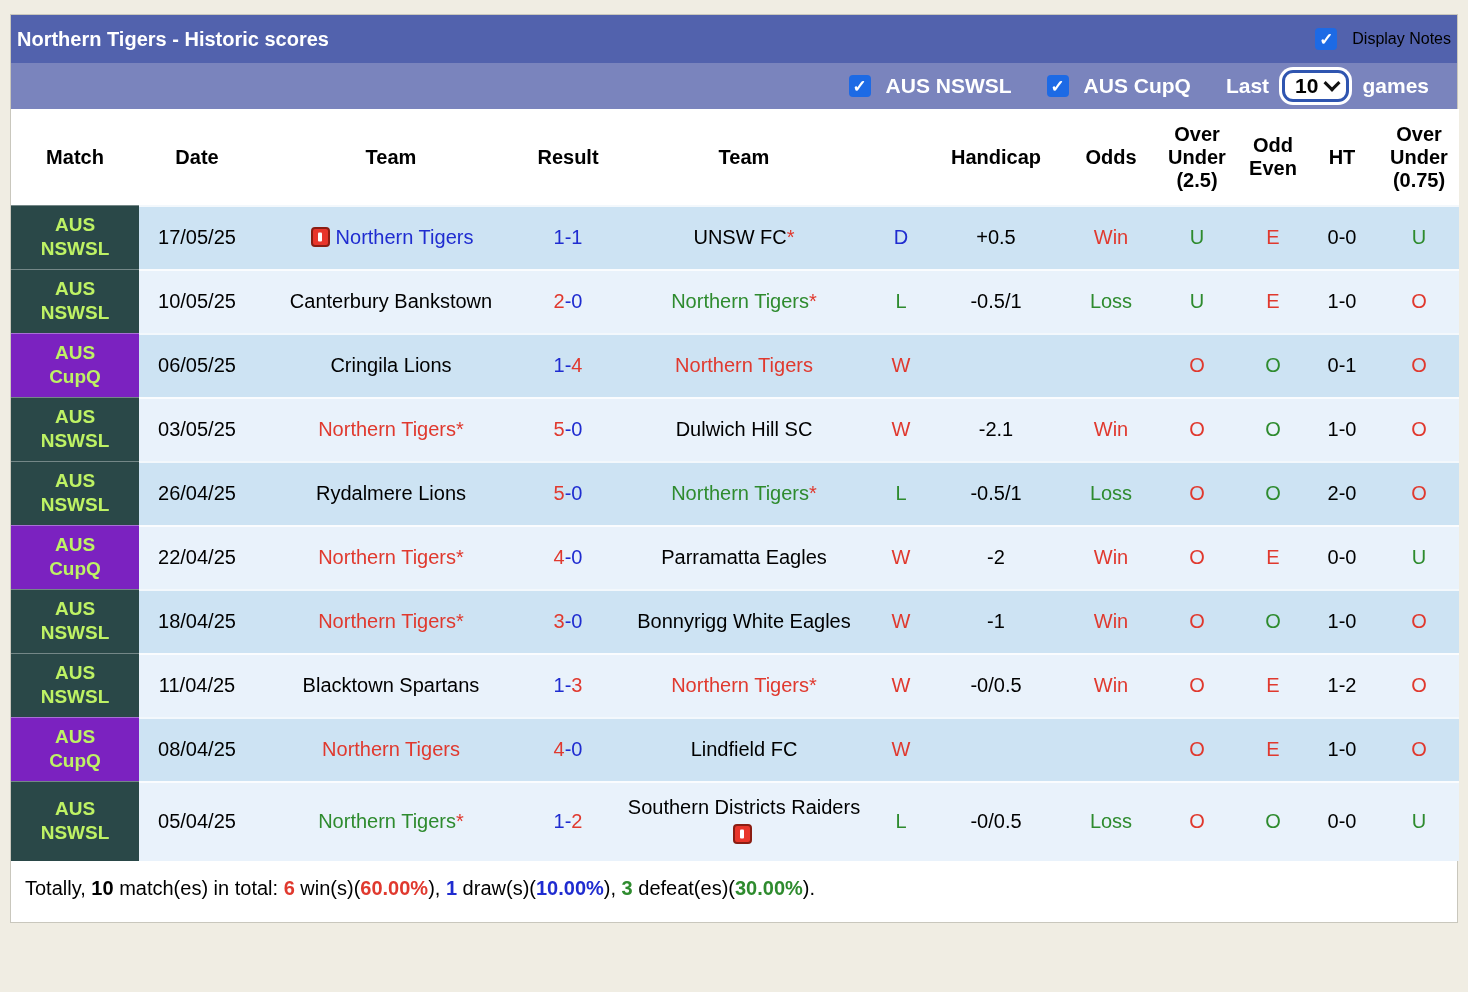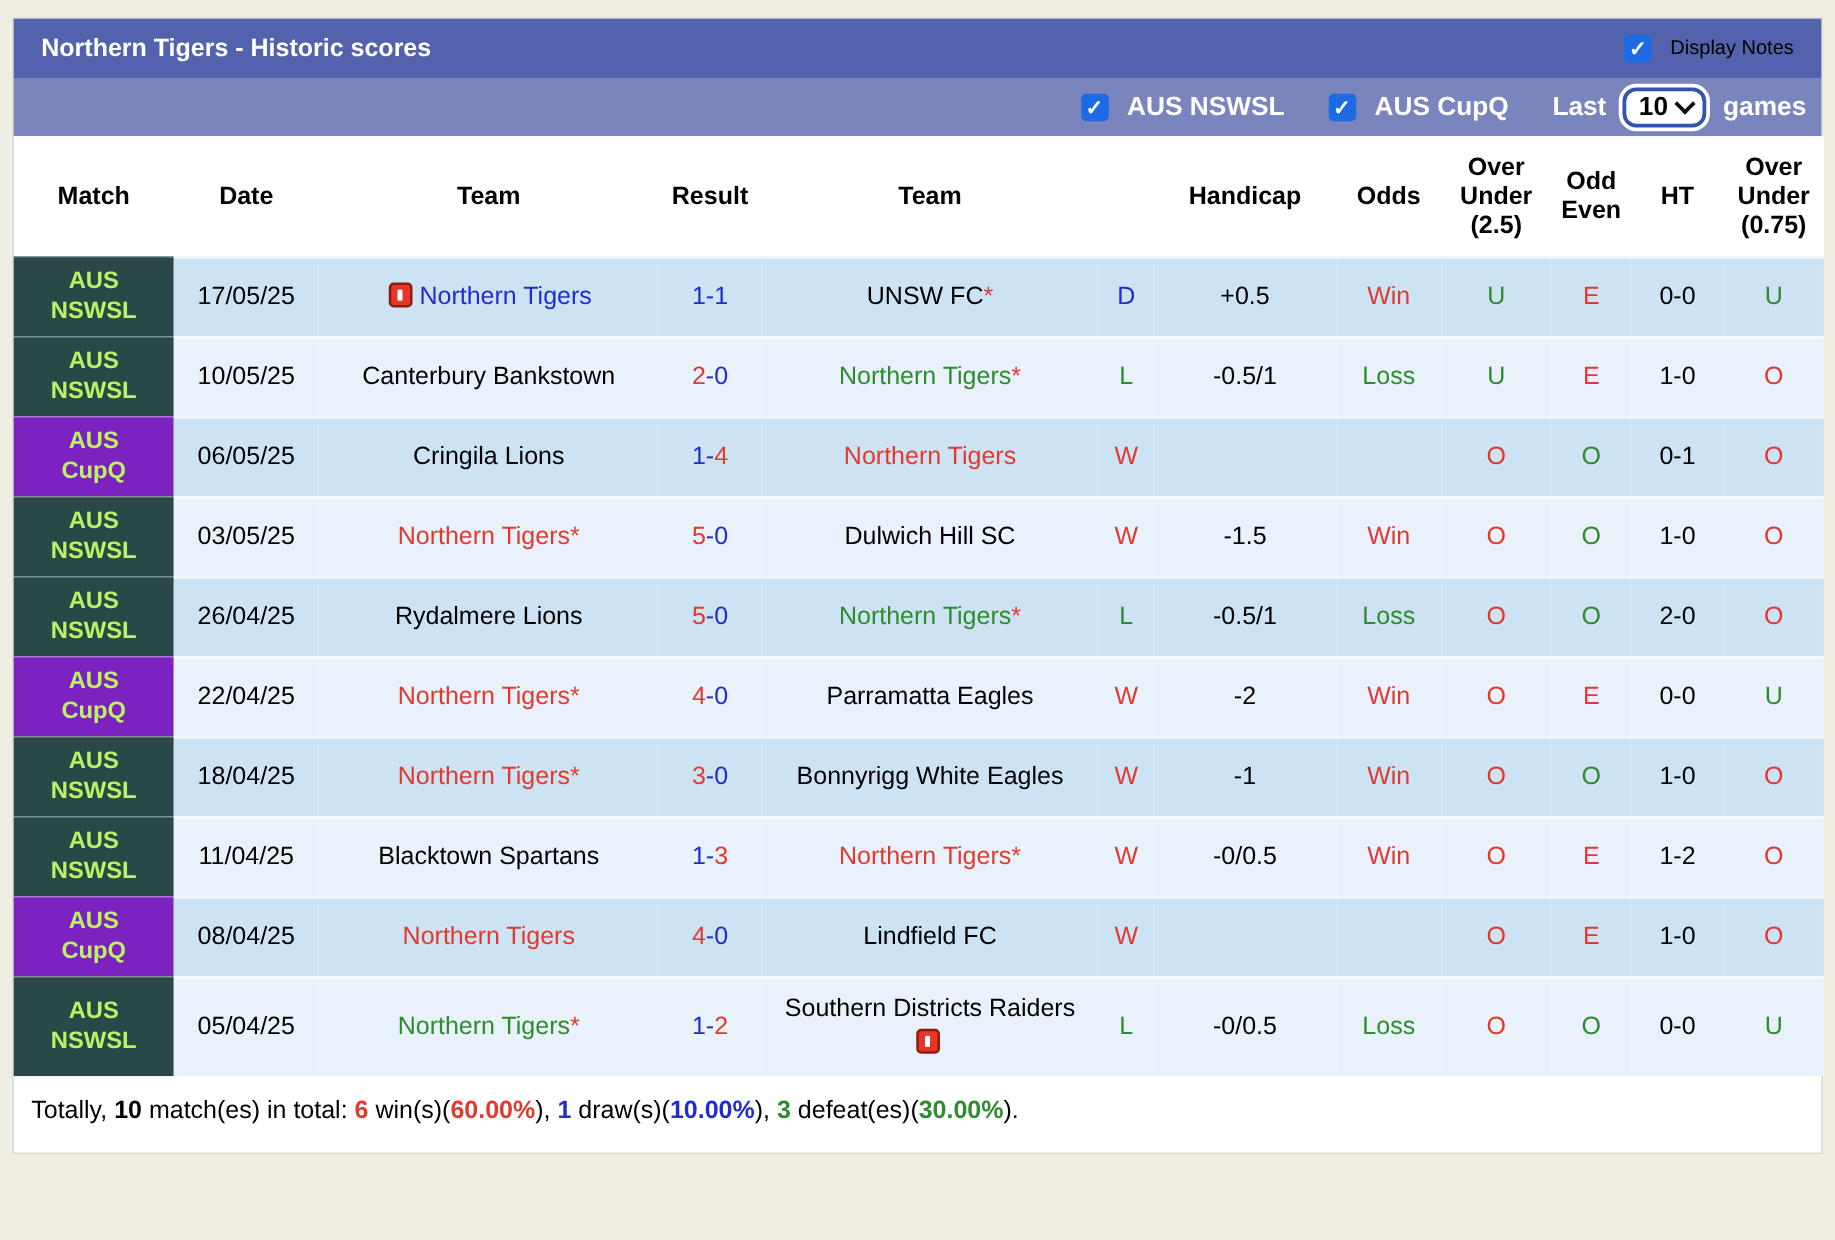--- a/index.html
+++ b/index.html
@@ -2,24 +2,24 @@
 <html><head>
 <meta charset="utf-8">
 <style>
   html,body{margin:0;padding:0;background:#f0ede3;}
   body{width:1468px;height:992px;overflow:hidden;box-sizing:border-box;
        font-family:"Liberation Sans",sans-serif;-webkit-font-smoothing:antialiased;}
   .panel{margin:14px 10px 0 10px;background:#ffffff;border:1px solid #c9c7bd;}
 
   
   .title-bar{background:#5262ad;height:48px;display:flex;align-items:center;
-             justify-content:space-between;padding:0 22px;}
+             justify-content:space-between;padding:0 6px;}
   .title-bar .title{color:#fff;font-weight:bold;font-size:20px;}
   .filter-bar{background:#7a84bd;height:46px;display:flex;align-items:center;
-              justify-content:flex-end;padding-right:12px;gap:9px;}
+              justify-content:flex-end;padding-right:28px;gap:9px;}
   .filter-bar .lbl{color:#fff;font-weight:bold;font-size:21px;}
   .chk-wrap{display:inline-flex;align-items:center;gap:15px;}
   .checkbox{width:22px;height:22px;background:#1d6ae5;border-radius:4px;
             display:inline-flex;align-items:center;justify-content:center;cursor:pointer;}
   .checkbox::after{content:"\2713";color:#fff;font-size:17px;font-weight:bold;line-height:1;}
   .gap-lg{margin-left:26px;}
   .games-select{background:#fff;border:3px solid #2f55b0;border-radius:11px;
                 box-shadow:0 0 0 3px #ffffff;padding:1px 8px 1px 10px;margin:0 4px;
                 display:inline-flex;align-items:center;gap:8px;cursor:pointer;}
   .games-select .val{color:#000;font-size:21px;font-weight:bold;}
@@ -169,21 +169,21 @@
         <tr>
     <td class="badge-cell nswsl">
             <span class="l1">AUS</span>
             <span class="l2">NSWSL</span>
           </td>
     <td class="c-black">03/05/25</td>
     <td class="team"><span class="c-red">Northern Tigers</span><span class="c-red">*</span></td>
     <td><span class="c-red">5</span><span class="c-blue">-</span><span class="c-blue">0</span></td>
     <td class="team"><span class="c-black">Dulwich Hill SC</span></td>
     <td><span class="c-red">W</span></td>
-    <td class="c-black">-1.5</td>
+    <td class="c-black">-2.1</td>
     <td><span class="c-red">Win</span></td>
     <td><span class="c-red">O</span></td>
     <td><span class="c-green">O</span></td>
     <td class="c-black">1-0</td>
     <td><span class="c-red">O</span></td>
   </tr>
         <tr>
     <td class="badge-cell nswsl">
             <span class="l1">AUS</span>
             <span class="l2">NSWSL</span>

